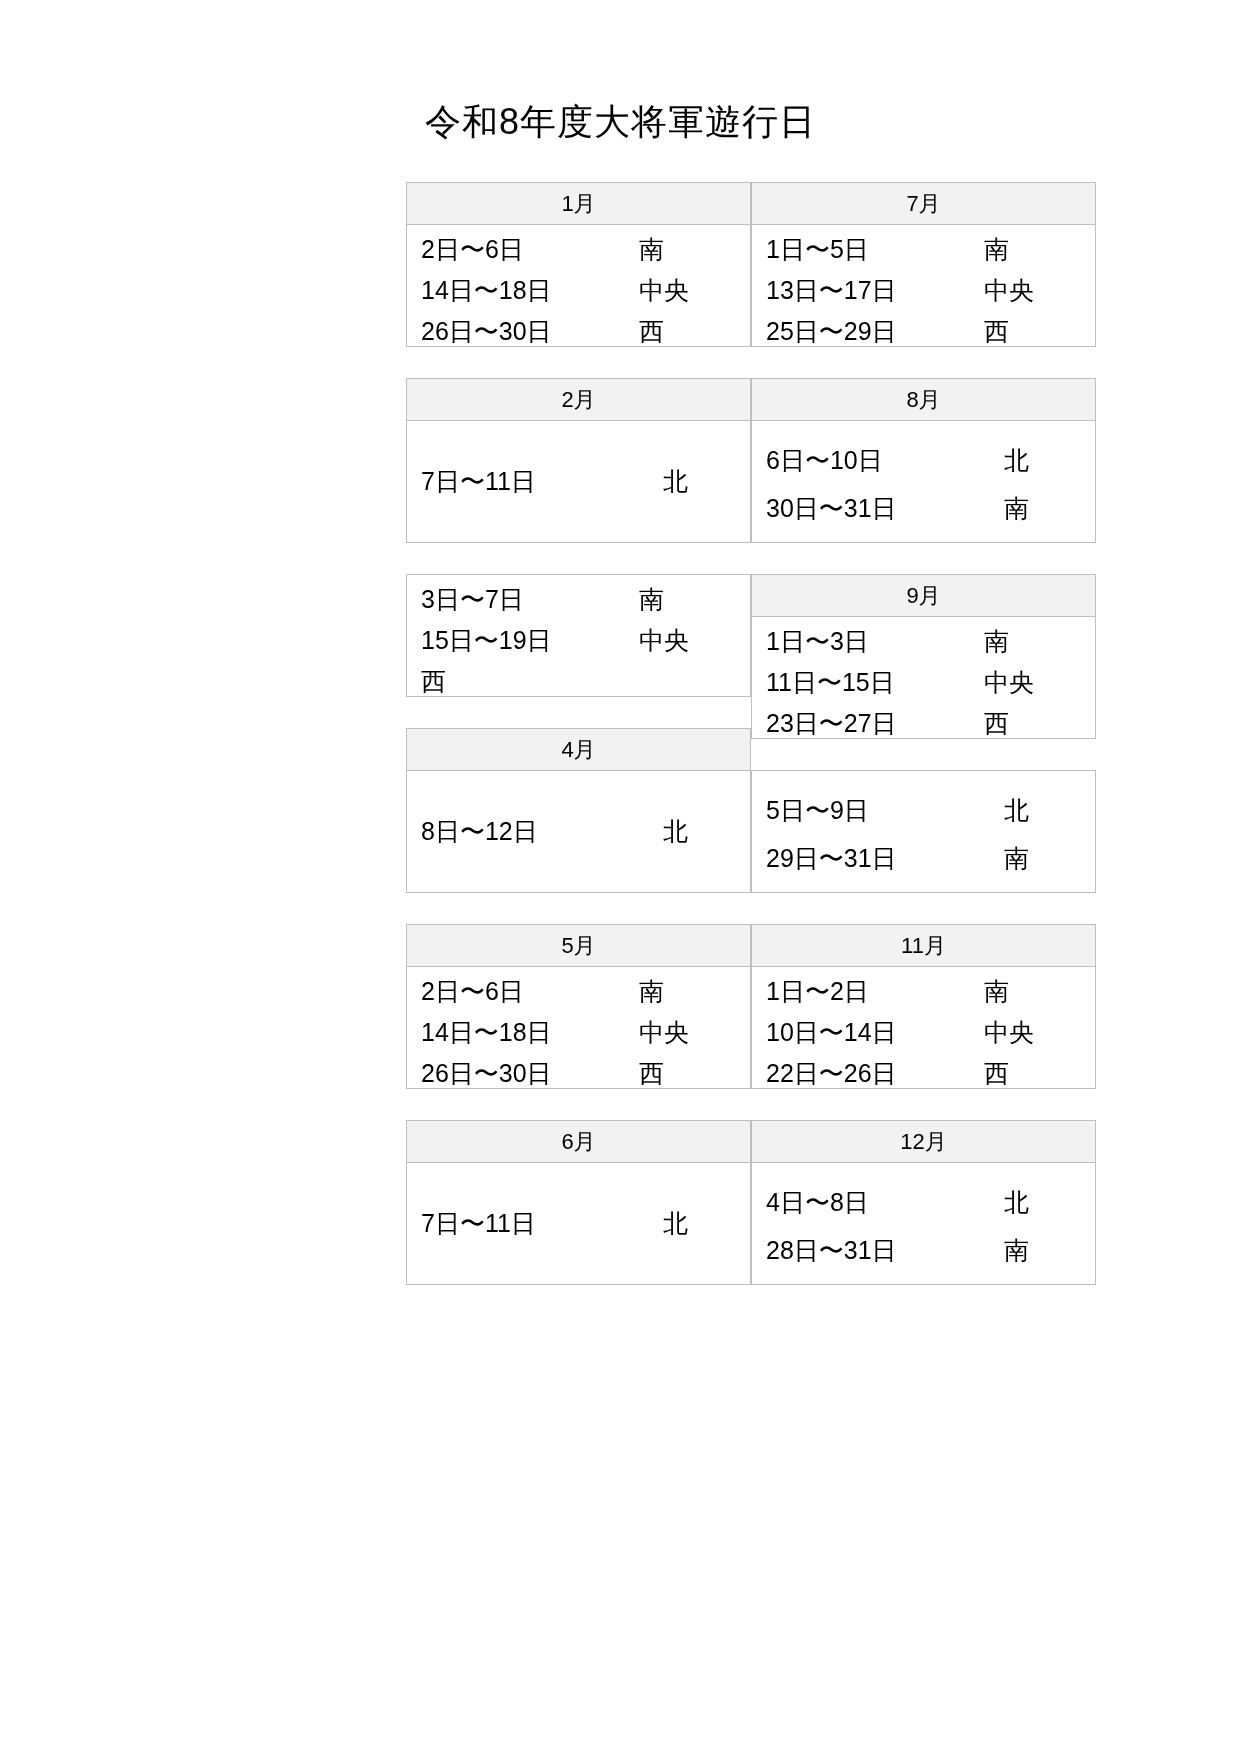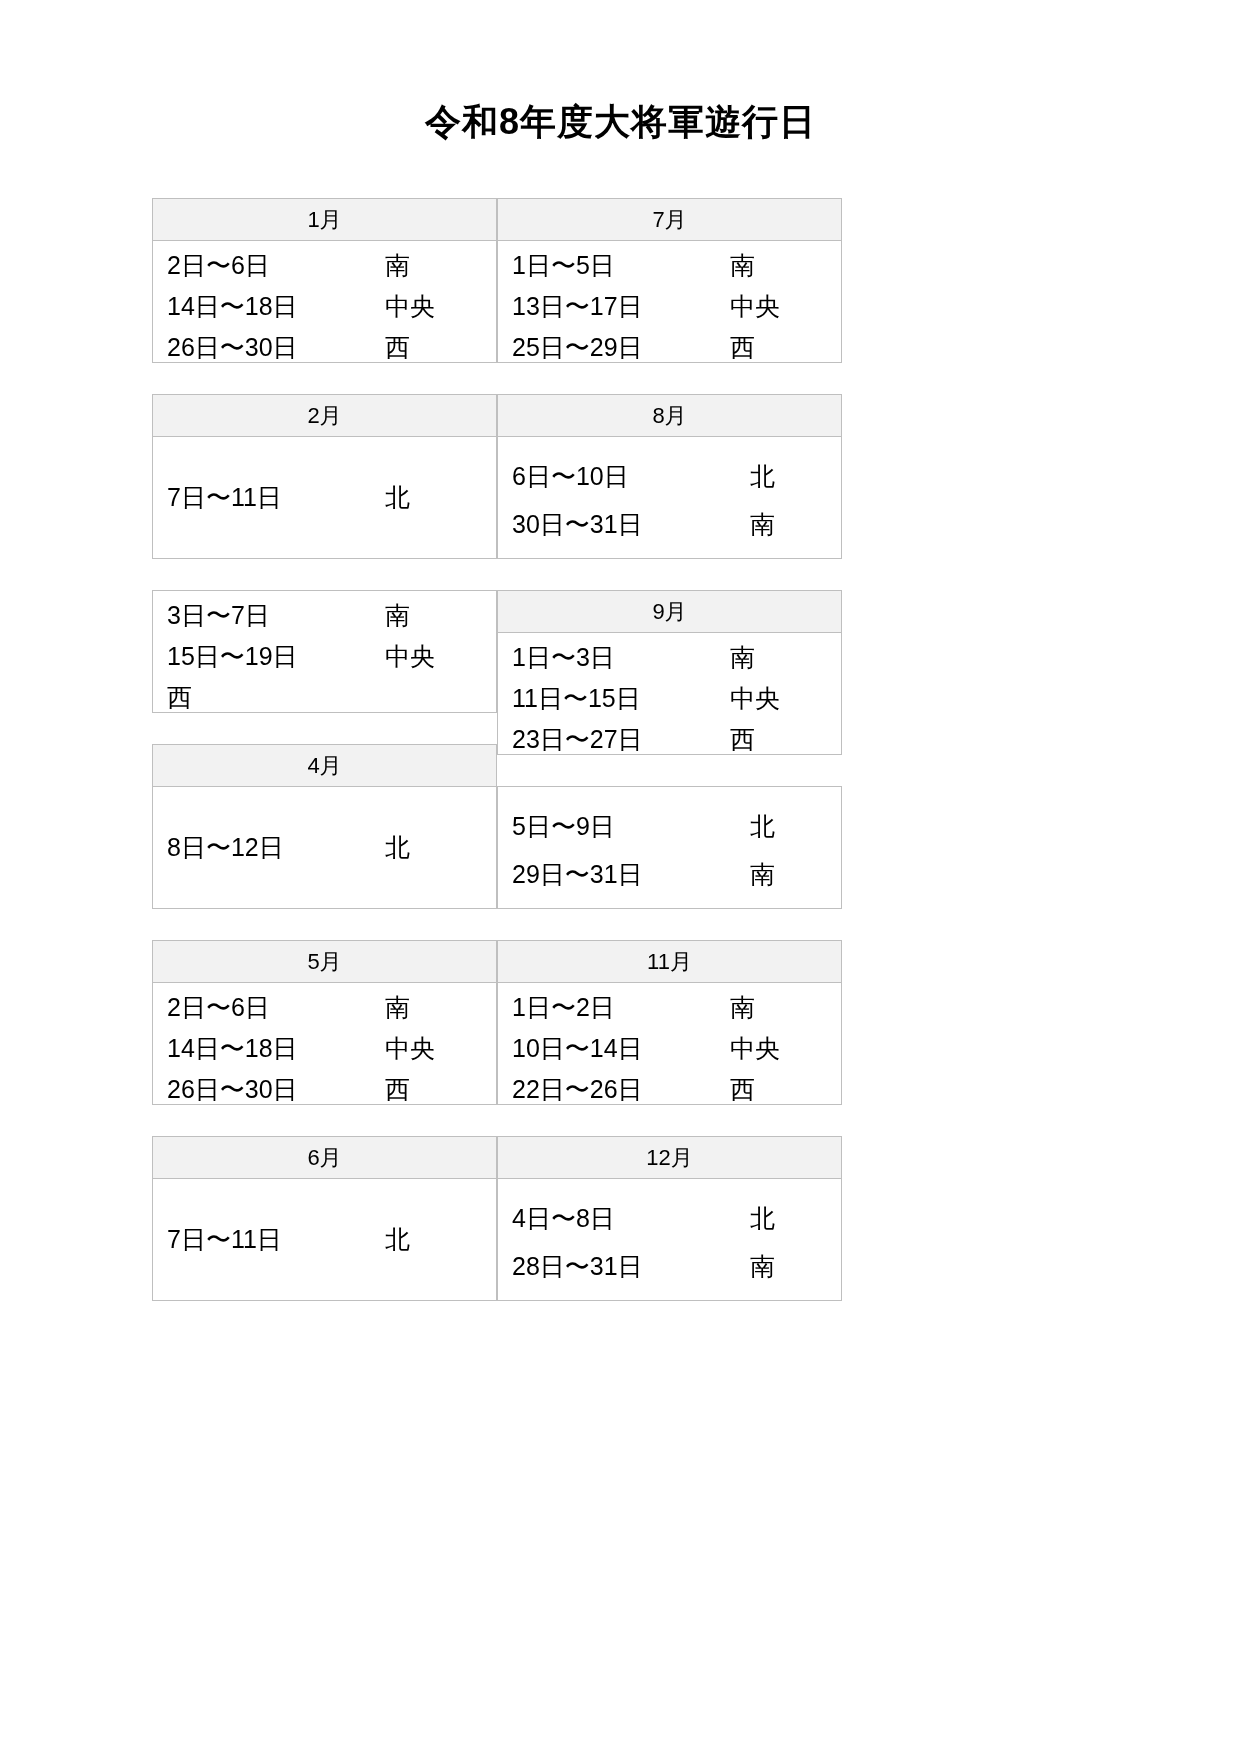--- a/index.html
+++ b/index.html
@@ -17,34 +17,34 @@
   .page {
     width: 1241px;
     height: 1755px;
     box-sizing: border-box;
     padding: 0;
     position: relative;
   }
   .doc-title {
     text-align: center;
     font-size: 36px;
-    font-weight: bold;
+    font-weight: normal;
     letter-spacing: 1px;
     margin: 0;
     padding-top: 100px;
     padding-bottom: 0;
     line-height: 1.2;
   }
   .grid {
     position: absolute;
-    top: 198px;
+    top: 182px;
     left: 152px;
     width: 944px;
     display: flex;
-    justify-content: flex-start;
+    justify-content: flex-end;
   }
   .col {
     width: 345px;
     display: flex;
     flex-direction: column;
   }
   .month-card {
     border: 1px solid #bfbfbf;
     box-sizing: border-box;
     margin-bottom: 31px;
@@ -82,20 +82,21 @@
     height: 41px;
   }
   .month-body.two .row {
     line-height: 48px;
     height: 48px;
     gap: 20px;
   }
   .month-body.center .row {
     line-height: 41px;
     height: 41px;
+    gap: 24px;
   }
   .range {
     width: 218px;
     flex: 0 0 218px;
     white-space: nowrap;
   }
   .dir {
     white-space: nowrap;
   }
 </style>

